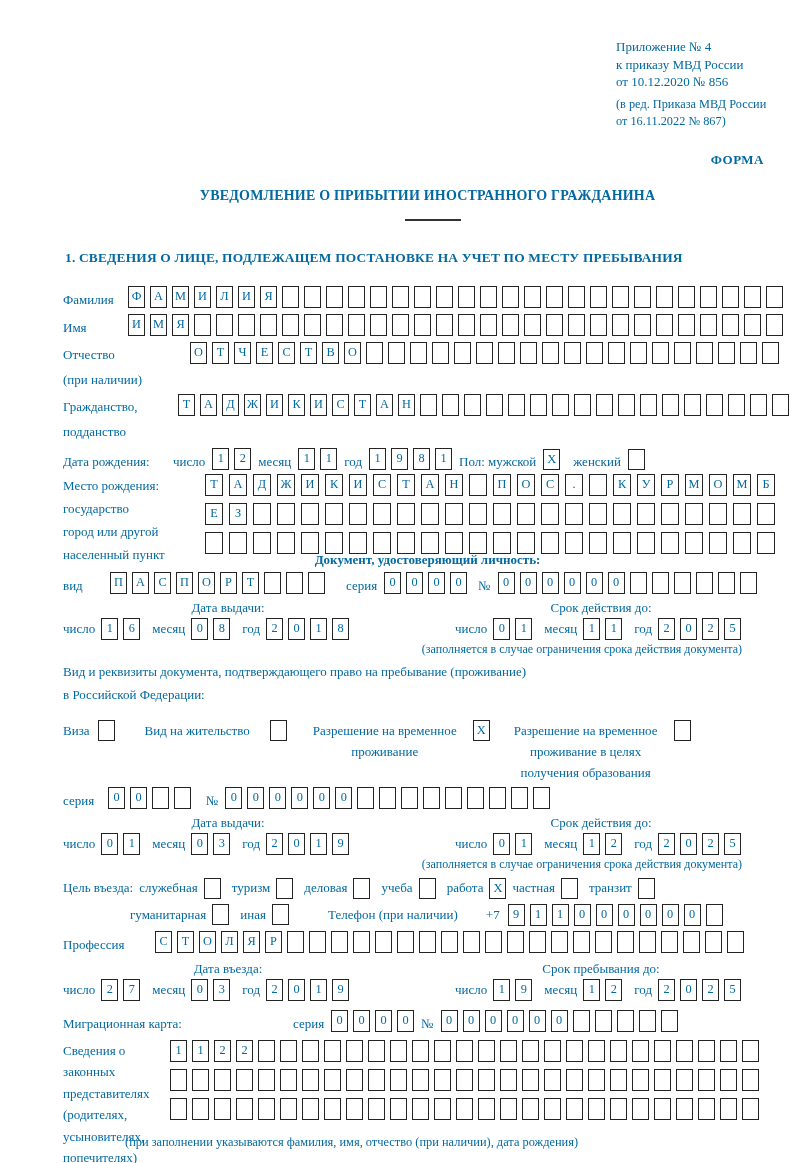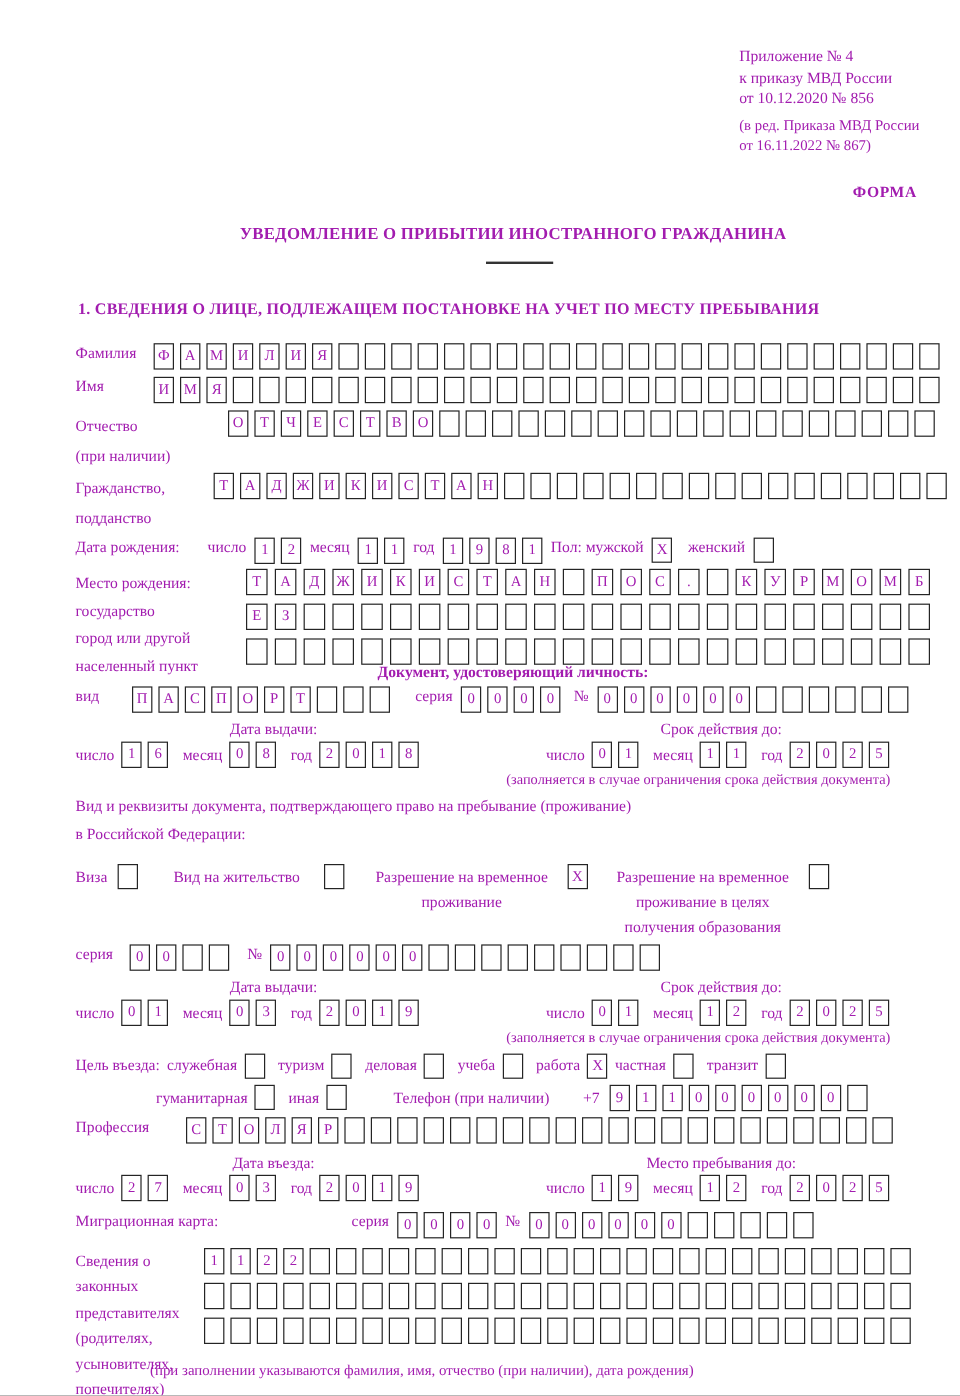--- a/index.html
+++ b/index.html
@@ -1,19 +1,19 @@
 <!DOCTYPE html>
 <html><head>
 <meta charset="utf-8">
 <style>
   * { margin:0; padding:0; box-sizing:border-box; }
   html,body { background:#888; }
   .page {
     width:800px; height:1163px; margin:0 auto; background:#ffffff;
-    font-family:"Liberation Serif","DejaVu Serif",serif; color:#a21caf;
+    font-family:"Liberation Serif","DejaVu Serif",serif; color:#0369a1;
     font-size:13px; padding:38px 8px 4px 63px; overflow:hidden; position:relative;
   }
   
   .hdr { margin-left:auto; width:176px; line-height:17.5px; font-size:13px; }
   .hdr-sub { margin-top:5px; font-size:12.3px; line-height:17px; }
   .forma { text-align:right; padding-right:28px; font-weight:bold; margin-top:22px; font-size:13px; letter-spacing:.5px; }
   
   .title { text-align:center; font-weight:bold; font-size:14px; margin-top:17px; line-height:21px; letter-spacing:.2px; }
   .blank-line { display:inline-block; width:56px; border-bottom:2px solid #333; margin-left:10px; height:14px; }
   .sec1 { font-weight:bold; font-size:13.4px; margin-top:23px; margin-left:2px; letter-spacing:.2px; }
@@ -22,21 +22,21 @@
   .cell {
     width:17px; height:22px; border:1.6px solid #242424; background:#fff;
     display:inline-flex; align-items:center; justify-content:center;
     font-size:12.3px; flex:0 0 auto;
   }
   .cells.wide { gap:6px; } .cells.wide .cell { width:18px; }
   .checkbox {
     width:17px; height:21px; border:1.6px solid #242424; background:#fff;
     display:inline-flex; align-items:center; justify-content:center; font-size:12.5px; flex:0 0 auto;
   }
-  .frow { display:flex; align-items:flex-start; margin-bottom:6px; }
+  .frow { display:flex; align-items:flex-end; margin-bottom:6px; }
   .frow.top { align-items:flex-start; }
   .lbl { flex:0 0 auto; }
   .label-block span { display:block; }
   .col { display:flex; flex-direction:column; }
   
   .dates { display:flex; margin-top:3px; }
   .dgroup { flex:0 0 auto; }
   .dg-left { width:392px; }
   .dtitle { text-align:center; font-size:13px; height:18px; }
   .dg-left .dtitle { width:330px; }
@@ -620,21 +620,21 @@
         <span class="lbl">год</span>
         <span class="cells">
             <span class="cell">2</span>
             <span class="cell">0</span>
             <span class="cell">1</span>
             <span class="cell">9</span>
           </span>
       </div>
     </div>
     <div class="dgroup">
-      <div class="dtitle">Место пребывания до:</div>
+      <div class="dtitle">Срок пребывания до:</div>
       <div class="dfields">
         <span class="lbl">число</span>
         <span class="cells">
             <span class="cell">1</span>
             <span class="cell">9</span>
           </span>
         <span class="lbl">месяц</span>
         <span class="cells">
             <span class="cell">1</span>
             <span class="cell">2</span>

